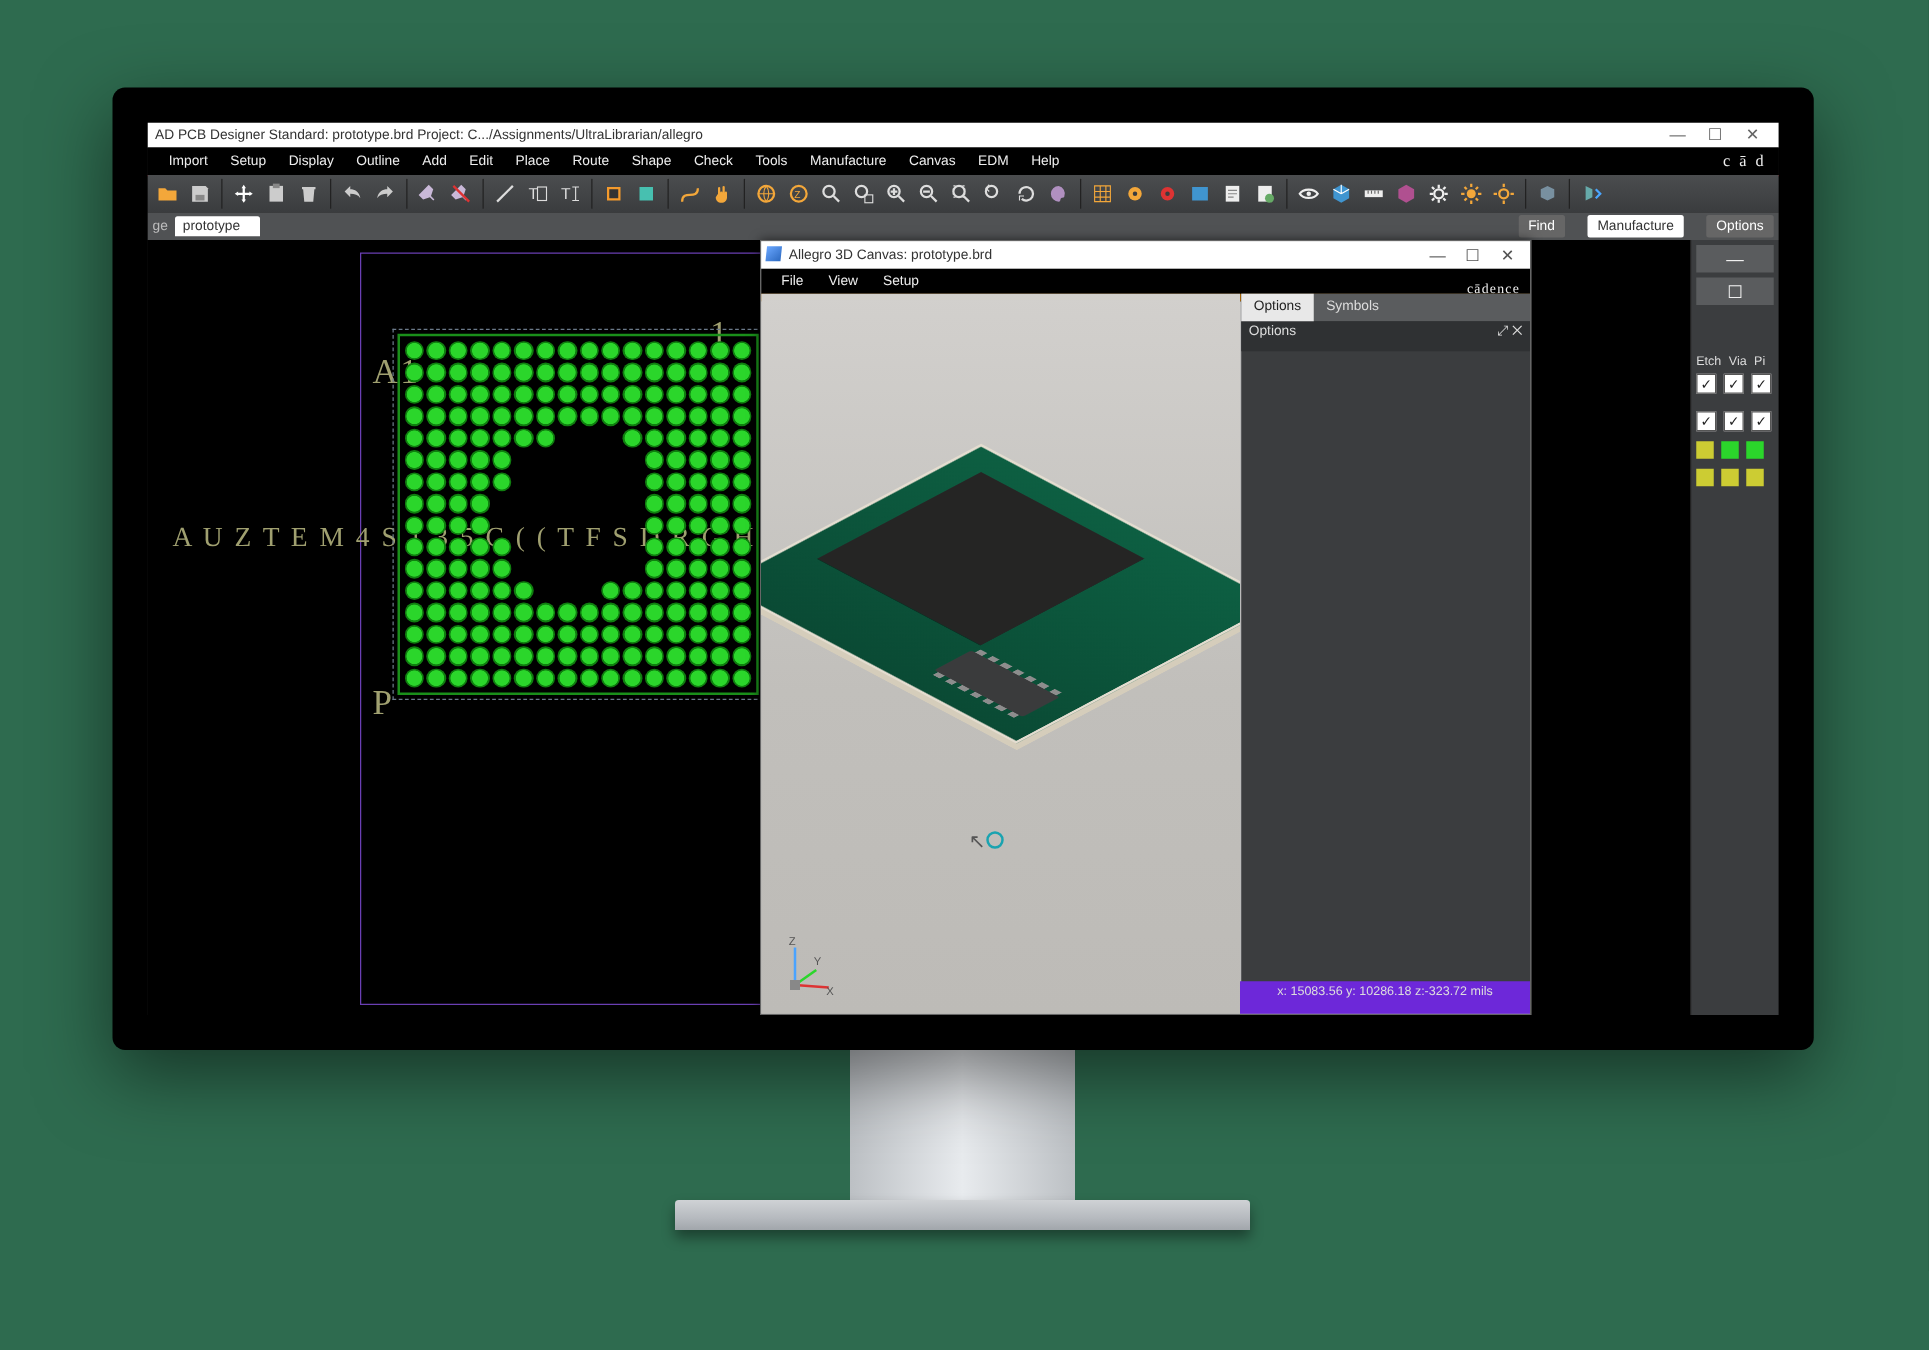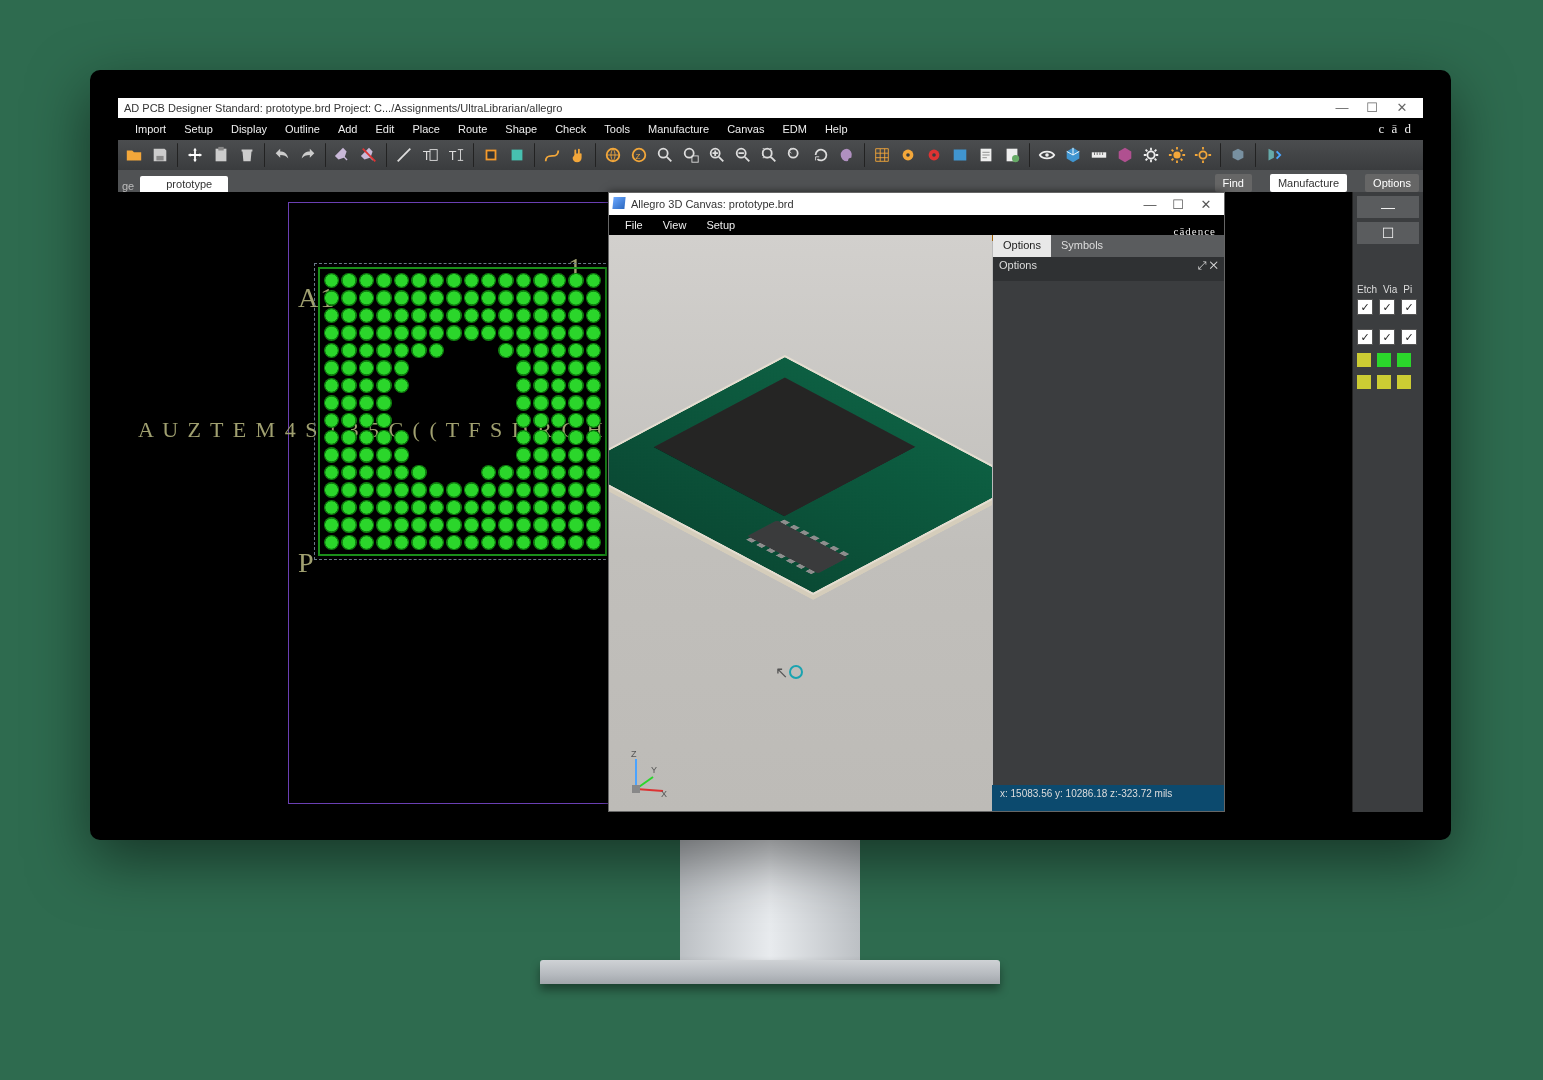--- a/index.html
+++ b/index.html
@@ -15,23 +15,23 @@
 
 .menubar{position:absolute;left:0;right:0;top:20px;height:22px;background:#000;display:flex;align-items:center;padding:0 8px;border-bottom:1px solid #9b111e}
 .menubar span{padding:0 9px;color:#eee;font-size:11px;cursor:default}
 .brand{position:absolute;right:10px;top:20px;height:22px;line-height:22px;color:#eee;font-size:13px;letter-spacing:2px;font-family:Georgia,serif}
 
 .toolbar{position:absolute;left:0;right:0;top:42px;height:30px;background:linear-gradient(180deg,#4b4d4f 0%,#3a3c3e 100%);display:flex;align-items:center;padding:0 4px;gap:2px;overflow:hidden}
 .tb{width:24px;height:24px;display:flex;align-items:center;justify-content:center;border-radius:2px;color:#e6e6e6}
 .tb svg{width:18px;height:18px}
 .tb.sep{width:1px;height:24px;background:#222;margin:0 3px}
 
-.tabrow{position:absolute;left:0;right:0;top:72px;height:22px;background:#505254;display:flex;align-items:flex-end}
+.tabrow{position:absolute;left:0;right:0;top:72px;height:22px;background:#505254;display:flex;align-items:center}
 .tabrow .pre{padding:0 4px;color:#bdbdbd;font-size:11px}
-.tabrow .tab{background:#fff;color:#333;padding:2px 16px 2px 26px;font-size:11px;border-radius:2px 2px 0 0;margin-left:2px}
+.tabrow .tab{background:#fff;color:#333;padding:2px 16px 2px 6px;font-size:11px;border-radius:2px 2px 0 0;margin-left:2px}
 .tabrow .right{position:absolute;right:4px;display:flex;gap:18px}
 .tabrow .btn{background:#666;color:#fff;font-size:11px;padding:3px 8px;border-radius:2px}
 .tabrow .btn.active{background:#fff;color:#333}
 
 .canvas{position:absolute;left:0;right:0;top:94px;bottom:0;background:#000}
 .canvas .purplebox{position:absolute;left:170px;top:10px;width:410px;height:600px;border:1px solid #6a3fb3}
 
 .bga{position:absolute;left:200px;top:75px;width:285px;height:285px;border:2px solid #1a8f1a}
 .bga .outer{position:absolute;inset:-6px;border:1px dashed #6b7a8a;pointer-events:none}
 .bga-grid{position:absolute;inset:4px;display:grid;grid-template-columns:repeat(16,1fr);grid-template-rows:repeat(16,1fr);gap:2px}
@@ -59,21 +59,21 @@
 .axes{position:absolute;left:12px;bottom:10px;font-size:10px}
 .cursor{position:absolute;left:180px;top:430px;font-size:12px}
 .cursor::before{content:"↖";font-size:16px;color:#555;position:absolute;left:-14px;top:-2px}
 .cursor .dot{width:10px;height:10px;border:2px solid #1aa3b0;border-radius:50%;display:inline-block}
 
 .panel3d{position:absolute;right:0;top:42px;width:231px;bottom:20px;background:#3b3d3f}
 .panel3d .ptabs{height:22px;background:#5a5c5e;display:flex}
 .panel3d .ptabs span{font-size:11px;padding:4px 10px}
 .panel3d .ptabs span.act{background:#e8e8e8;color:#222}
 .panel3d .phead{height:20px;background:#2f3133;font-size:11px;color:#ddd;padding:2px 6px;display:flex;justify-content:space-between}
-.status3d{position:absolute;left:383px;right:0;bottom:0;height:20px;background:#0c4a6e;color:#ddd;font-size:10px;padding:3px 8px;text-align:left}
+.status3d{position:absolute;left:383px;right:0;bottom:0;height:20px;background:#6d28d9;color:#ddd;font-size:10px;padding:3px 8px;text-align:center}
 
 .dock{position:absolute;right:0;top:94px;width:62px;bottom:0;background:#3b3d3f;border-left:1px solid #222;padding:4px}
 .dock .mini{height:22px;background:#5a5c5e;display:flex;align-items:center;justify-content:center;margin-bottom:4px}
 .dock .mini span{font-size:14px;color:#f0f0f0}
 .dock .lbls{display:flex;gap:6px;margin-top:40px;font-size:10px;color:#ddd}
 .dock .cbrow{display:flex;gap:6px;margin-top:4px}
 .dock .cb{width:14px;height:14px;background:#fff;border:1px solid #555;display:flex;align-items:center;justify-content:center;color:#222;font-size:11px}
 .dock .sw{display:flex;gap:6px;margin-top:8px}
 .dock .swc{width:14px;height:14px}
 </style>

